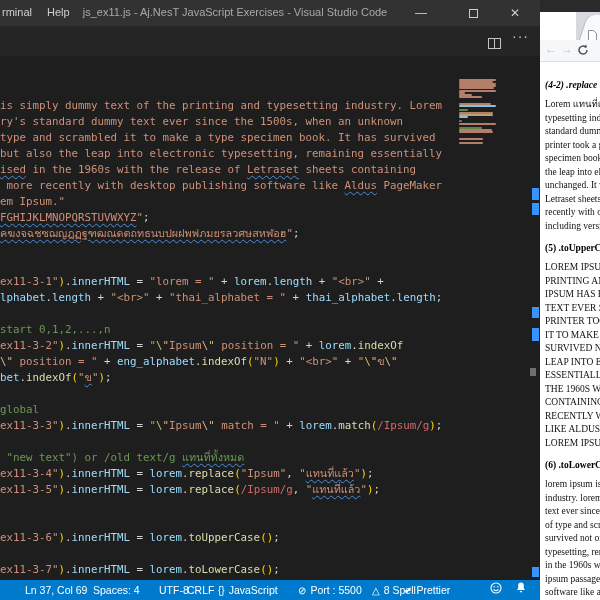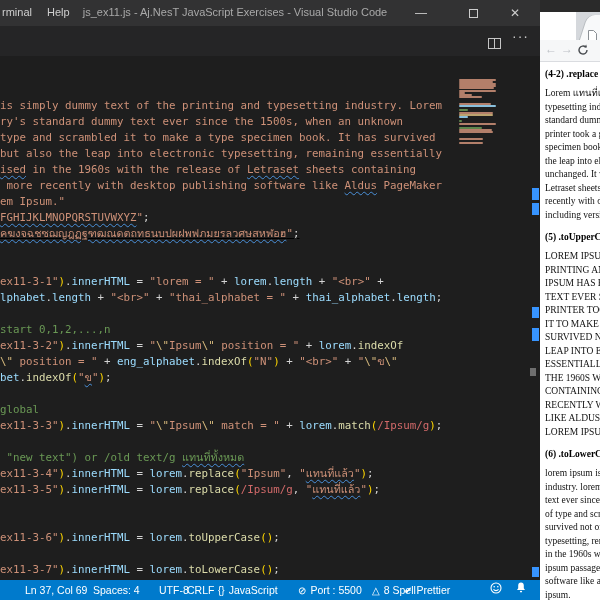--- a/index.html
+++ b/index.html
@@ -57,21 +57,21 @@
   #b-tab-inner { position:absolute; left:12px; top:17px; width:48px; height:14px; transform:none; }
   #b-tab-label { position:absolute; left:14px; top:0; font-size:8.5px; color:#3c4043; white-space:nowrap; }
   #b-toolbar { position:absolute; left:0; top:40px; width:60px; height:22px; background:#f6f7f8; border-bottom:1px solid #dadce0; }
   .nav-btn { position:absolute; top:2px; font-size:12px; }
   #nav-back { left:5px; color:#bdc1c6; }
   #nav-fwd { left:21px; color:#bdc1c6; }
   #nav-reload { left:37px; top:4px; }
   #b-content { position:absolute; left:0; top:62px; width:60px; height:538px; background:#ffffff;
                overflow:hidden; padding:2px 0 0 5px; font-family:"Liberation Serif", serif; }
   .bp-h { font-size:9.5px; font-weight:bold; color:#000; white-space:nowrap; line-height:14px; margin-top:8px; margin-bottom:6px; }
-  .bp-h:first-child { margin-top:3px; }
+  .bp-h:first-child { margin-top:14px;font-style:italic; }
   .bp-line { font-size:9.5px; color:#111; white-space:nowrap; line-height:13.5px; }
 </style>
 </head>
 <body>
 
 <div id="stage">
 
   <div id="vscode">
 
     <div id="titlebar">
@@ -96,21 +96,21 @@
     <div id="editor">
       <div id="code-lines">
           <div class="code-line" style="top: 42px;"><span class="c-s">is simply dummy text of the printing and typesetting industry. Lorem</span></div>
           <div class="code-line" style="top: 58px;"><span class="c-s">ry's standard dummy text ever since the 1500s, when an unknown</span></div>
           <div class="code-line" style="top: 74px;"><span class="c-s">type and scrambled it to make a type specimen book. It has survived</span></div>
           <div class="code-line" style="top: 90px;"><span class="c-s">but also the leap into electronic typesetting, remaining essentially</span></div>
           <div class="code-line" style="top: 106px;"><span class="c-s sq">ised</span><span class="c-s"> in the 1960s with the release of </span><span class="c-s sq">Letraset</span><span class="c-s"> sheets containing</span></div>
           <div class="code-line" style="top: 122px;"><span class="c-s"> more recently with desktop publishing software like </span><span class="c-s sq">Aldus</span><span class="c-s"> PageMaker</span></div>
           <div class="code-line" style="top: 138px;"><span class="c-s">em Ipsum."</span></div>
           <div class="code-line" style="top: 154px;"><span class="c-s sq">FGHIJKLMNOPQRSTUVWXYZ</span><span class="c-s">"</span><span class="c-o">;</span></div>
-          <div class="code-line" style="top: 170px; text-decoration: underline;"><span class="c-s sq">คฆงจฉชซฌญฎฏฐฑฒณดตถทธนบปผฝพฟภมยรลวศษสหฬอฮ</span><span class="c-s">"</span><span class="c-o">;</span></div>
+          <div class="code-line" style="top: 170px;"><span class="c-s sq">คฆงจฉชซฌญฎฏฐฑฒณดตถทธนบปผฝพฟภมยรลวศษสหฬอฮ</span><span class="c-s">"</span><span class="c-o">;</span></div>
           <div class="code-line" style="top: 218px;"><span class="c-s">ex11-3-1"</span><span class="c-p">)</span><span class="c-o">.</span><span class="c-v">innerHTML</span><span class="c-o"> = </span><span class="c-s">"lorem = "</span><span class="c-o"> + </span><span class="c-v">lorem</span><span class="c-o">.</span><span class="c-v">length</span><span class="c-o"> + </span><span class="c-s">"&lt;br&gt;"</span><span class="c-o"> +</span></div>
           <div class="code-line" style="top: 234px;"><span class="c-v">lphabet</span><span class="c-o">.</span><span class="c-v">length</span><span class="c-o"> + </span><span class="c-s">"&lt;br&gt;"</span><span class="c-o"> + </span><span class="c-s">"thai_alphabet = "</span><span class="c-o"> + </span><span class="c-v">thai_alphabet</span><span class="c-o">.</span><span class="c-v">length</span><span class="c-o">;</span></div>
           <div class="code-line" style="top: 266px;"><span class="c-c">start 0,1,2,...,n</span></div>
           <div class="code-line" style="top: 282px;"><span class="c-s">ex11-3-2"</span><span class="c-p">)</span><span class="c-o">.</span><span class="c-v">innerHTML</span><span class="c-o"> = </span><span class="c-s">"</span><span class="c-e">\"</span><span class="c-s">Ipsum</span><span class="c-e">\"</span><span class="c-s"> position = "</span><span class="c-o"> + </span><span class="c-v">lorem</span><span class="c-o">.</span><span class="c-f">indexOf</span></div>
           <div class="code-line" style="top: 298px;"><span class="c-e">\"</span><span class="c-s"> position = "</span><span class="c-o"> + </span><span class="c-v">eng_alphabet</span><span class="c-o">.</span><span class="c-f">indexOf</span><span class="c-p">(</span><span class="c-s">"N"</span><span class="c-p">)</span><span class="c-o"> + </span><span class="c-s">"&lt;br&gt;"</span><span class="c-o"> + </span><span class="c-s">"</span><span class="c-e">\"</span><span class="c-s">ข</span><span class="c-e">\"</span></div>
           <div class="code-line" style="top: 314px;"><span class="c-v">bet</span><span class="c-o">.</span><span class="c-f">indexOf</span><span class="c-p">(</span><span class="c-s">"</span><span class="c-s sq">ข</span><span class="c-s">"</span><span class="c-p">)</span><span class="c-o">;</span></div>
           <div class="code-line" style="top: 346px;"><span class="c-c">global</span></div>
           <div class="code-line" style="top: 362px;"><span class="c-s">ex11-3-3"</span><span class="c-p">)</span><span class="c-o">.</span><span class="c-v">innerHTML</span><span class="c-o"> = </span><span class="c-s">"</span><span class="c-e">\"</span><span class="c-s">Ipsum</span><span class="c-e">\"</span><span class="c-s"> match = "</span><span class="c-o"> + </span><span class="c-v">lorem</span><span class="c-o">.</span><span class="c-f">match</span><span class="c-p">(</span><span class="c-r">/Ipsum/g</span><span class="c-p">)</span><span class="c-o">;</span></div>
           <div class="code-line" style="top: 394px;"><span class="c-c"> "new text") or /old text/g </span><span class="c-c sq">แทนที่ทั้งหมด</span></div>
           <div class="code-line" style="top: 410px;"><span class="c-s">ex11-3-4"</span><span class="c-p">)</span><span class="c-o">.</span><span class="c-v">innerHTML</span><span class="c-o"> = </span><span class="c-v">lorem</span><span class="c-o">.</span><span class="c-f">replace</span><span class="c-p">(</span><span class="c-s">"Ipsum"</span><span class="c-o">, </span><span class="c-s">"</span><span class="c-s sq">แทนที่แล้ว</span><span class="c-s">"</span><span class="c-p">)</span><span class="c-o">;</span></div>

